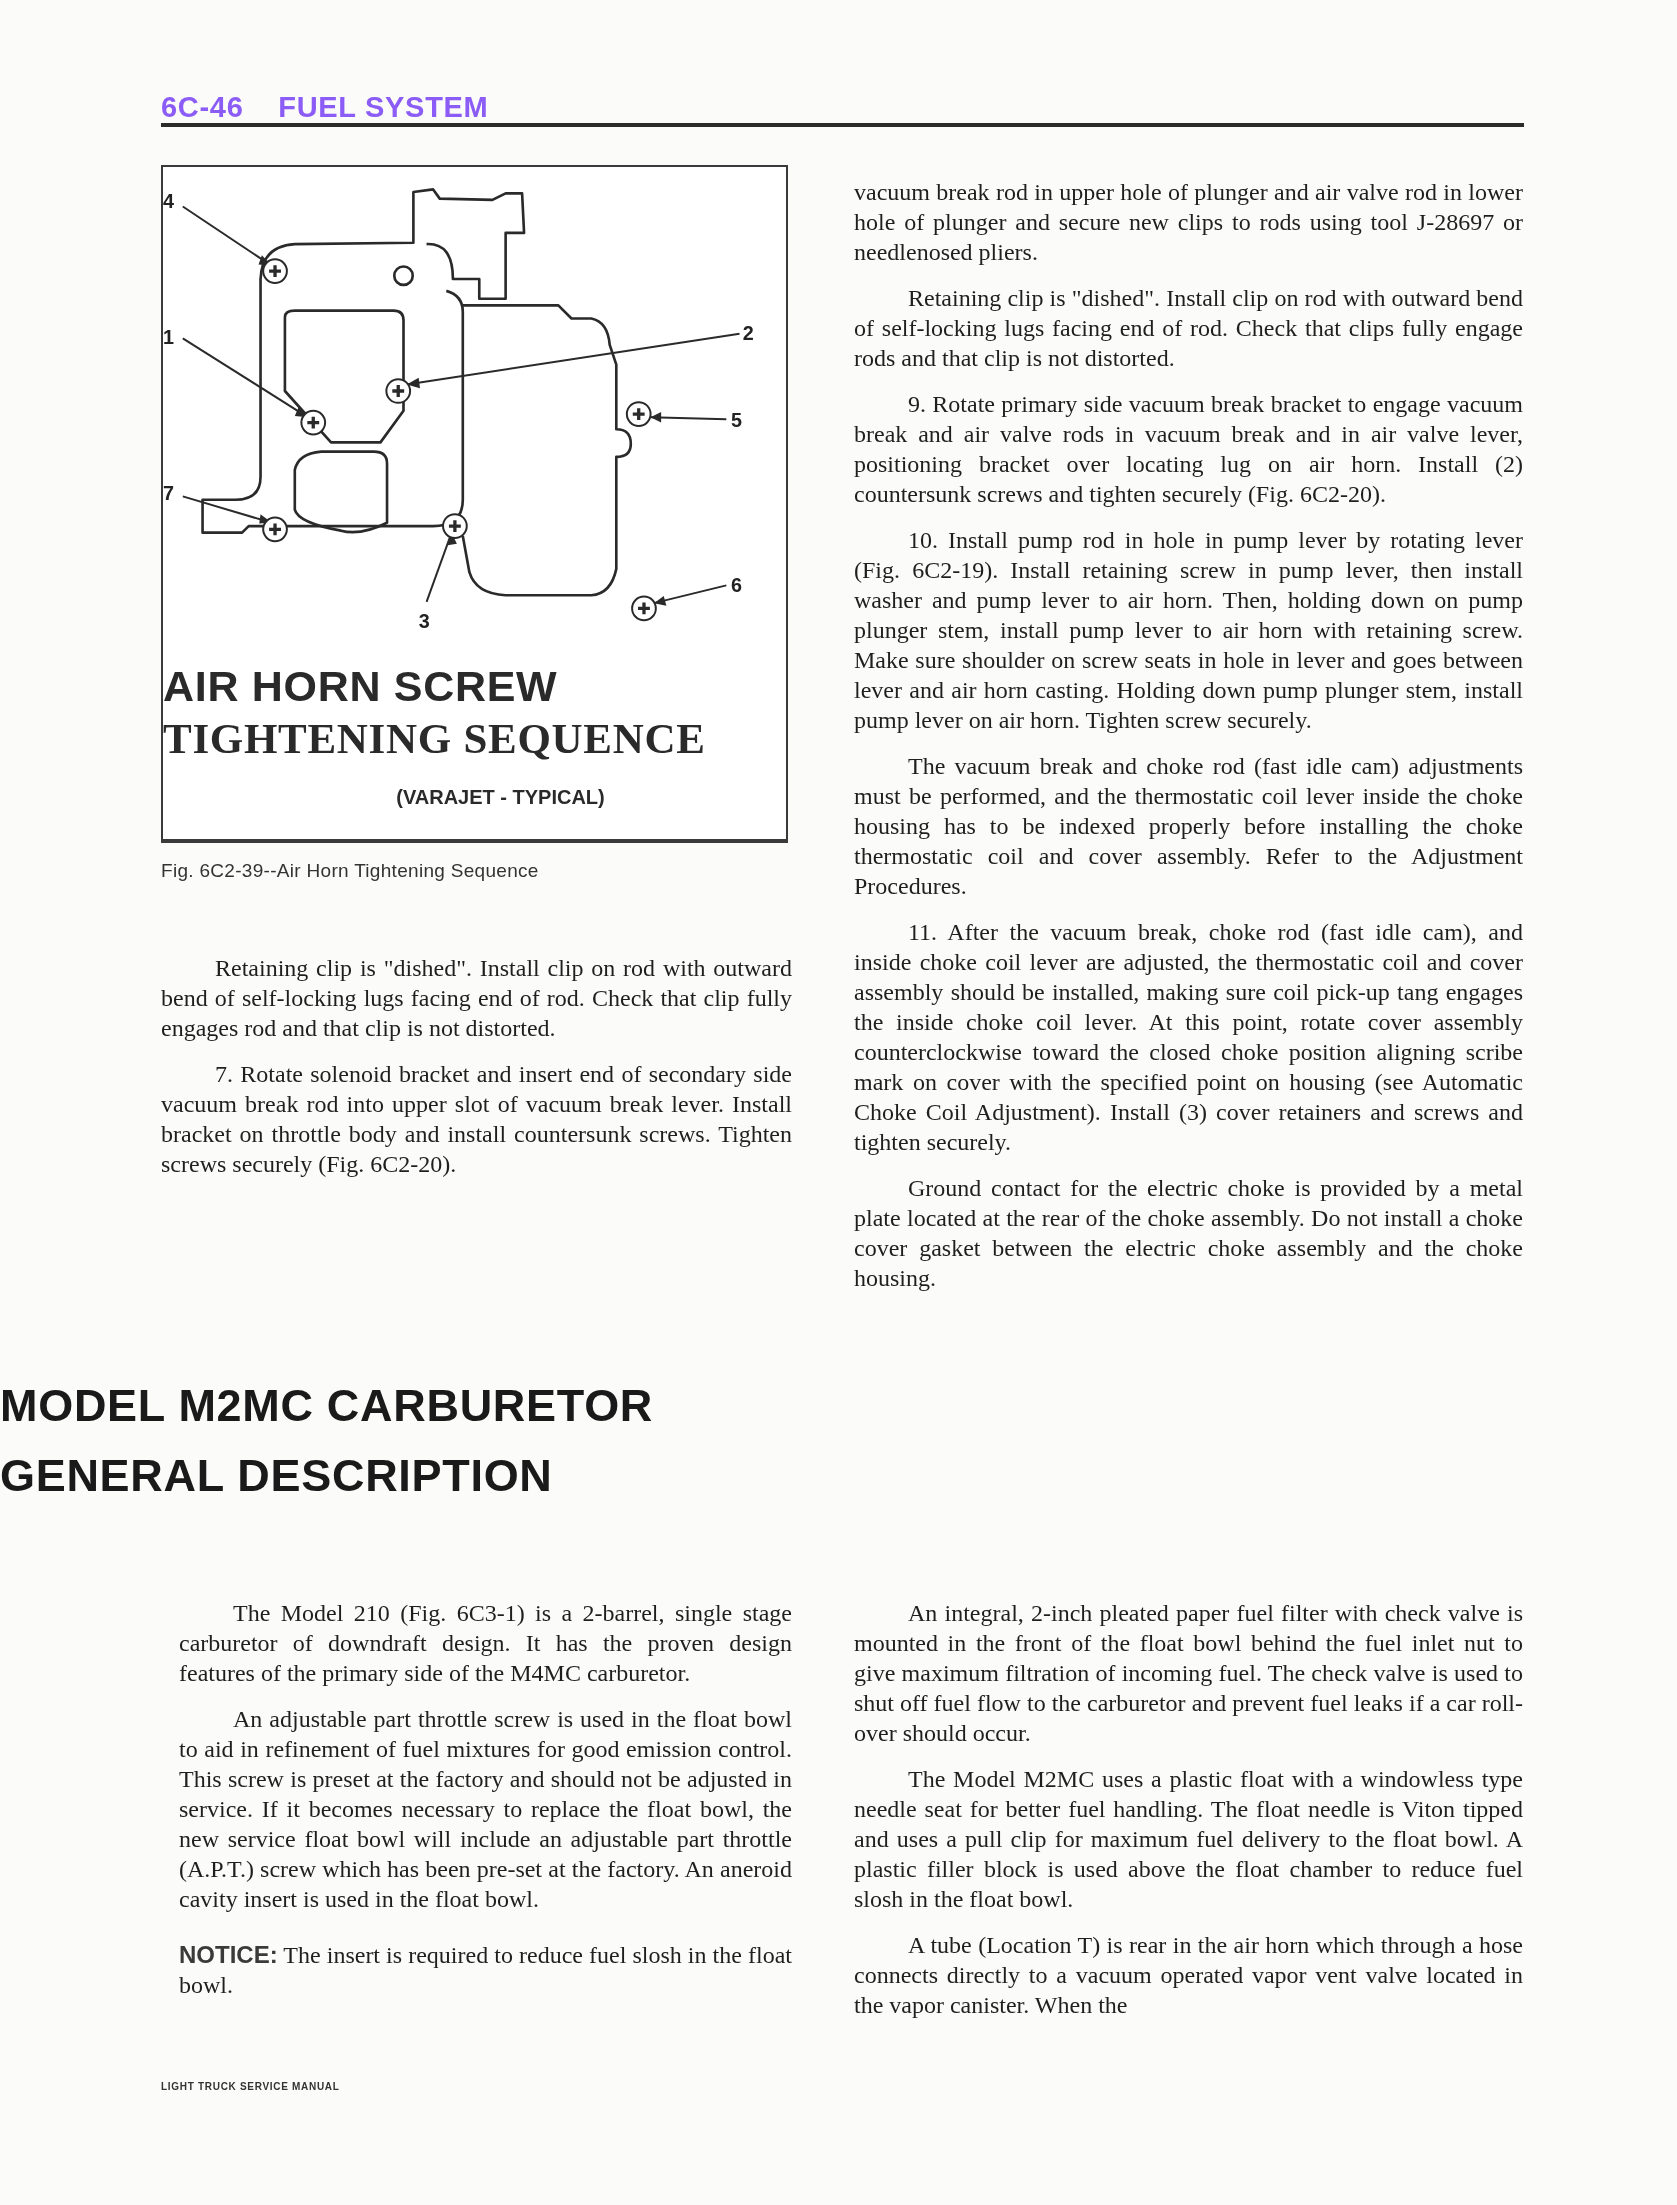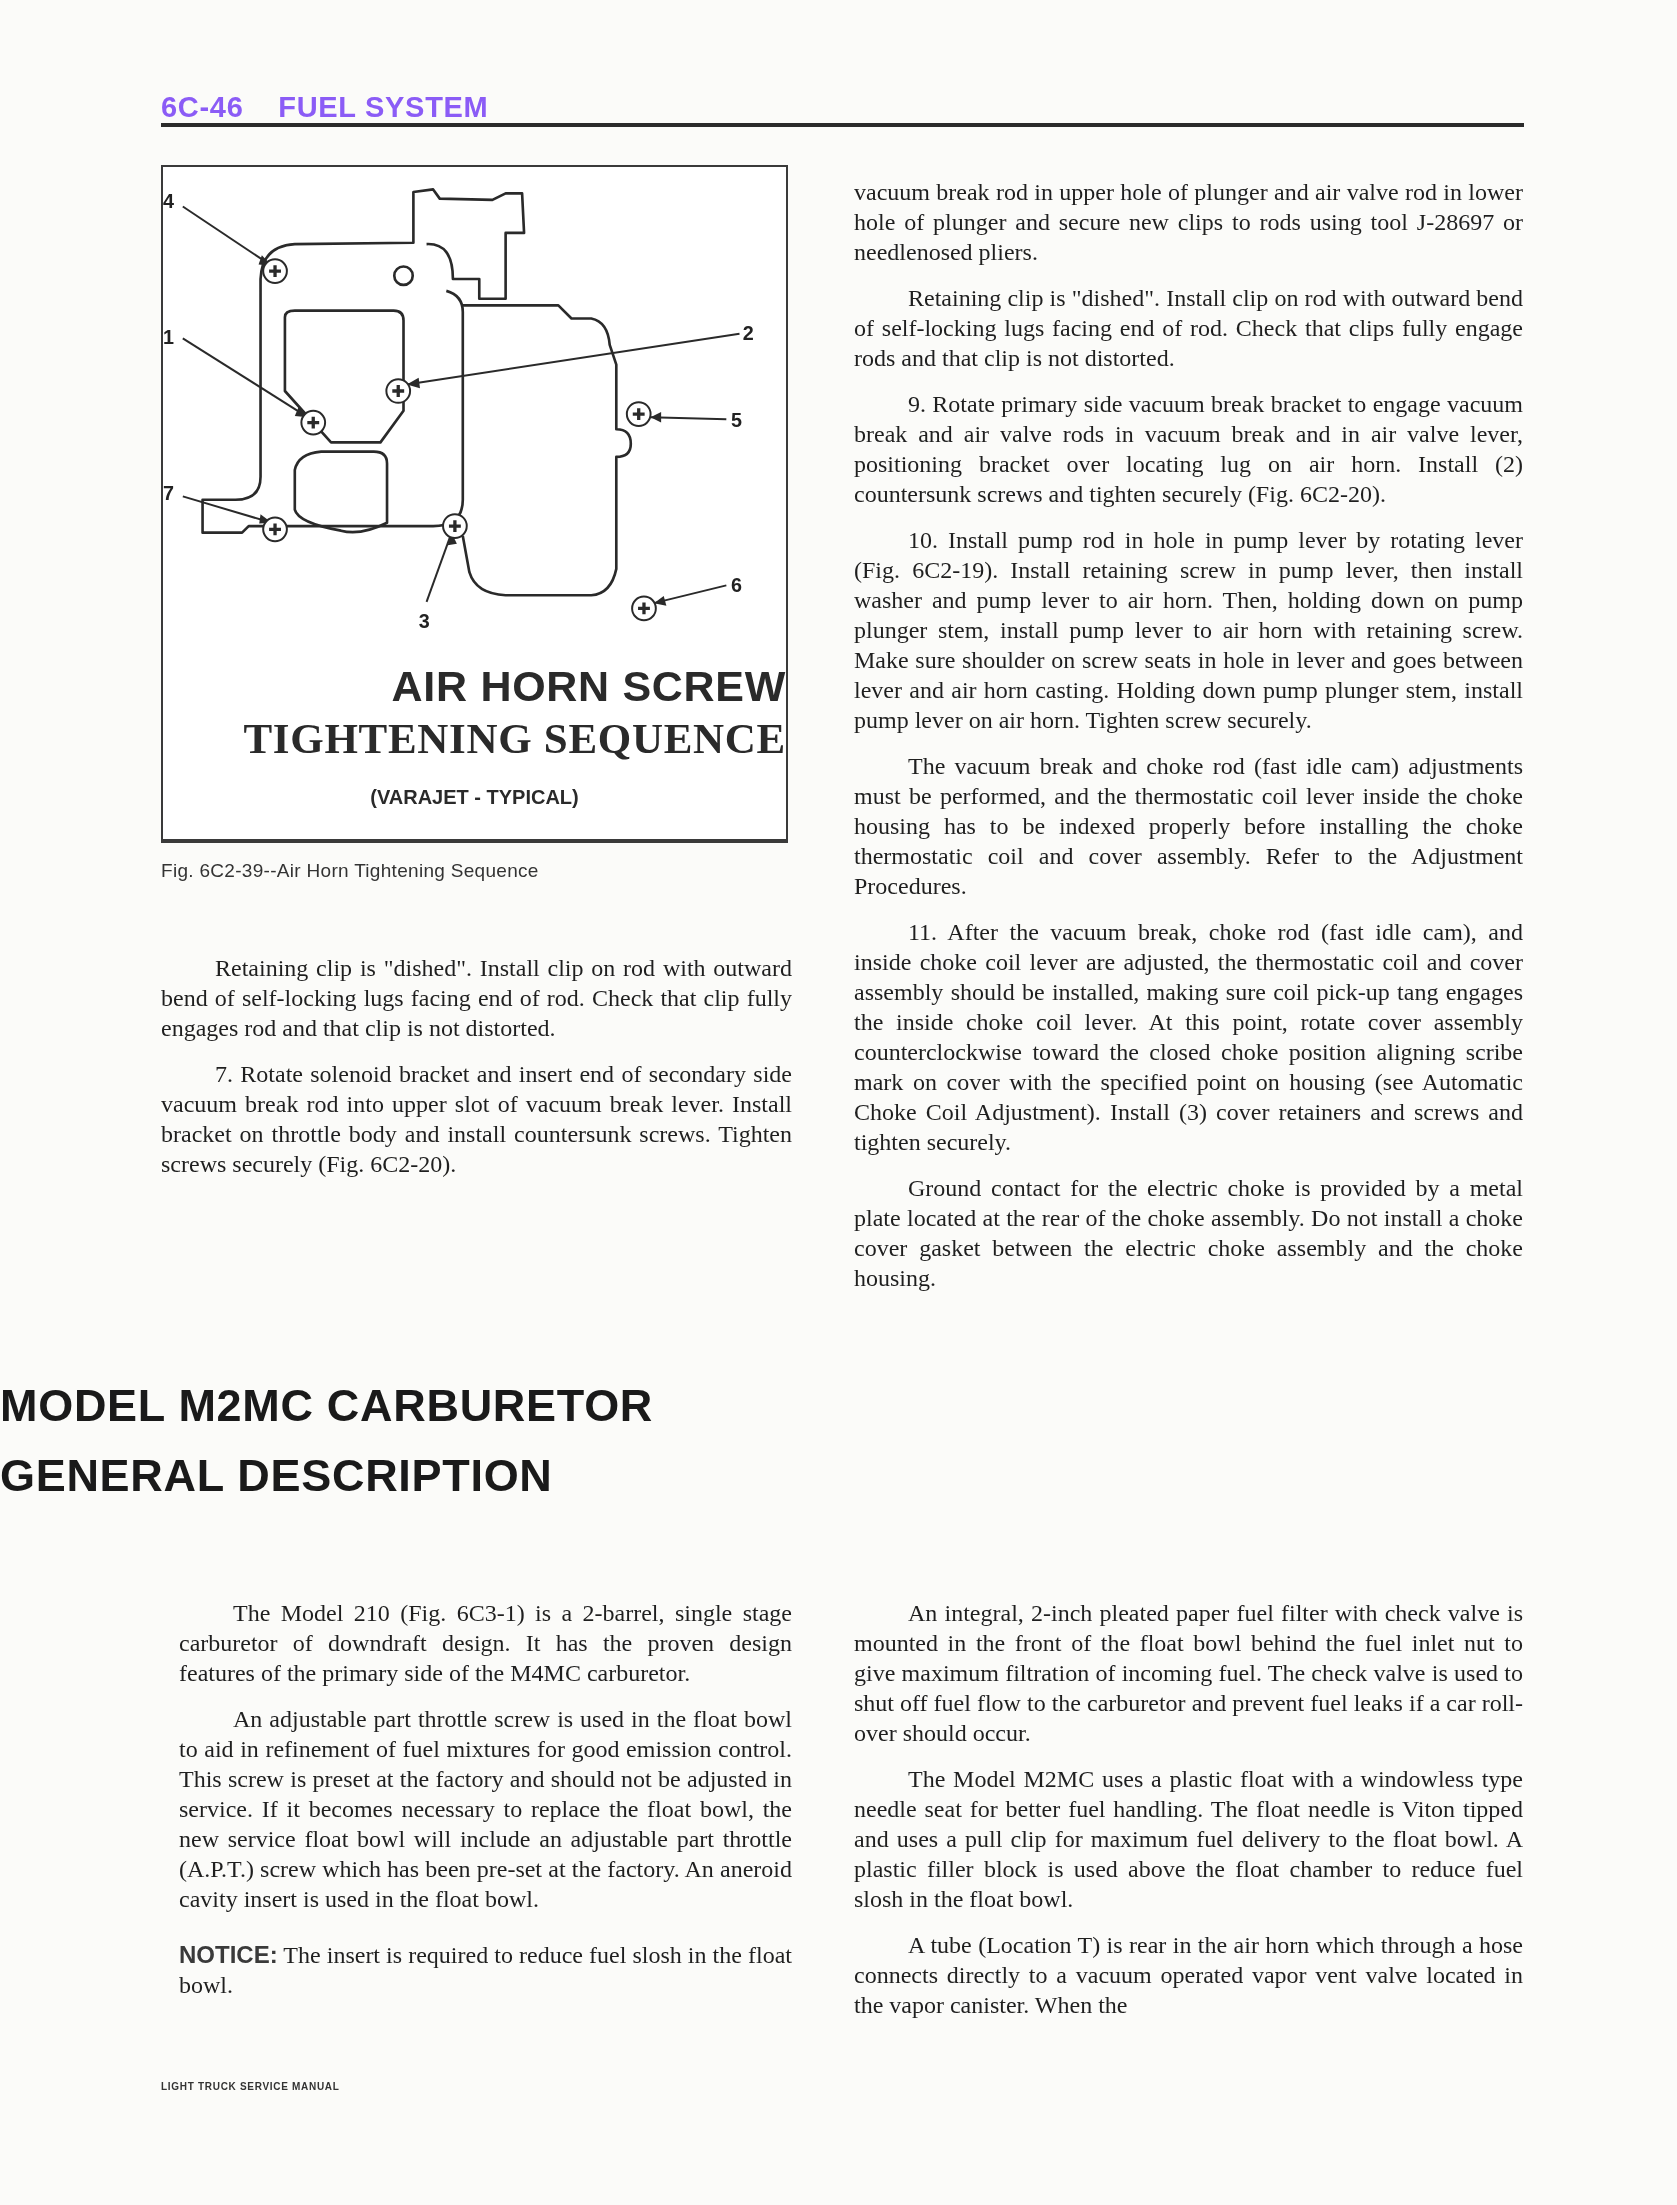--- a/index.html
+++ b/index.html
@@ -2,24 +2,24 @@
 <html style="font-size:10.5px"><head>
 <meta charset="utf-8">
 <style>
   html, body { margin: 0; padding: 0; background: #fbfbf9; }
   body { width: 1678px; height: 2205px; position: relative; overflow: hidden; color: #1d1d1d; }
   .hdr { position: absolute; left: 161px; top: 91px; font-family: "Liberation Sans", sans-serif; font-weight: bold; font-size: 29px; color: #8b5cf6; letter-spacing: 0.7px; }
   .hdr .pg { margin-right: 26px; }
   .rule { position: absolute; left: 161px; top: 123px; width: 1363px; height: 4px; background: #2b2b2b; }
   .figbox { position: absolute; left: 161px; top: 165px; width: 627px; height: 678px; border: 2.6px solid #3a3a3a; border-bottom-width: 4px; box-sizing: border-box; background: #fff; }
   .figbox svg { position: absolute; left: 0; top: 0; }
-  .fig-t1, .fig-t2 { position: absolute; left: 0; width: 100%; text-align: right; font-family: "Liberation Sans", sans-serif; font-weight: bold; font-size: 43px; color: #2a2a2a; letter-spacing: 0.7px; }
+  .fig-t1, .fig-t2 { position: absolute; left: 0; width: 100%; text-align: left; font-family: "Liberation Sans", sans-serif; font-weight: bold; font-size: 43px; color: #2a2a2a; letter-spacing: 0.7px; }
   .fig-t1 { top: 495px; }
   .fig-t2 { top: 547px; font-family: Liberation Serif, serif; }
-  .fig-sub { position: absolute; left: 0; width: 100%; top: 619px; text-align: center; font-family: "Liberation Sans", sans-serif; font-weight: bold; font-size: 20px; color: #2a2a2a; }
+  .fig-sub { position: absolute; left: 0; width: 100%; top: 619px; text-align: center; font-family: "Liberation Sans", sans-serif; font-weight: bold; font-size: 20px; color: #2a2a2a; padding-left: 26px; }
   .caption { position: absolute; left: 161px; width: 627px; top: 860px; text-align: left; font-family: "Liberation Sans", sans-serif; font-size: 19px; color: #333; letter-spacing: 0.3px; }
   .col { position: absolute; font-family: "Liberation Serif", serif; font-size: 24px; line-height: 30px; text-align: justify; color: #1f1f1f; }
   .col p { margin: 12px 0 16px 0; text-indent: 54px; }
   .col p.noind { text-indent: 0; }
   .col-left-top { left: 161px; top: 941px; width: 631px; }
   .col-right-top { left: 854px; top: 165px; width: 669px; }
   .title { position: absolute; left: 0; width: 1678px; font-family: "Liberation Sans", sans-serif; font-weight: bold; font-size: 45px; color: #1a1a1a; line-height: 66px; letter-spacing: 0.7px; }
   .title1 { top: 1373px; }
   .title2 { top: 1443px; }
   .col-left-bot { left: 179px; top: 1586px; width: 613px; }

